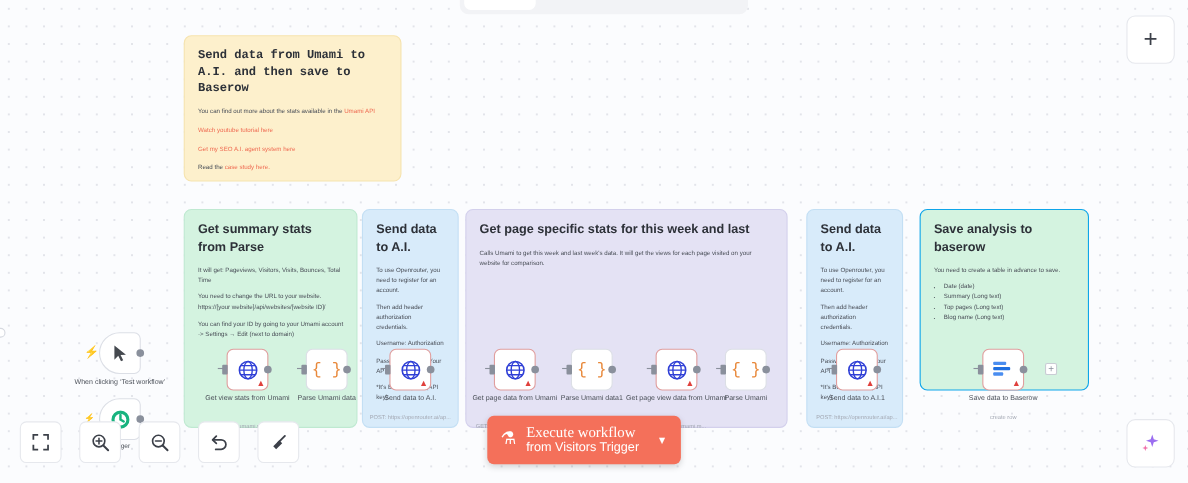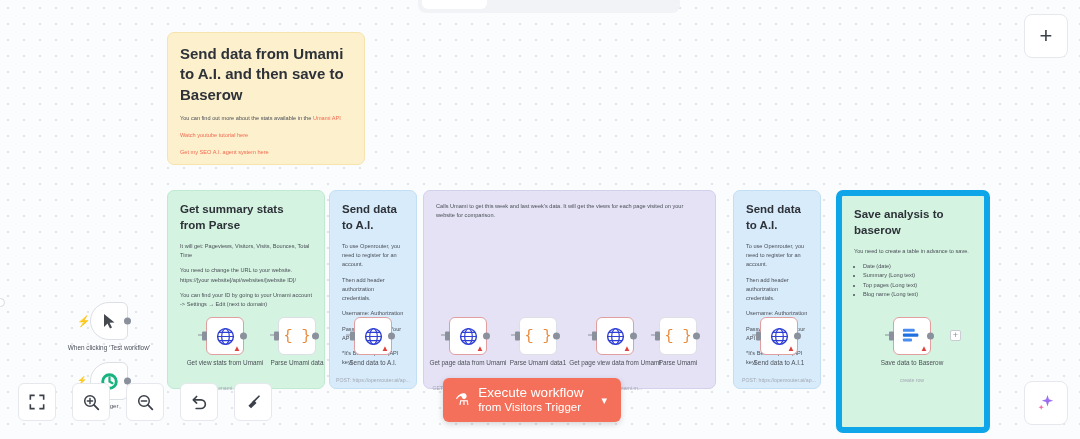--- a/index.html
+++ b/index.html
@@ -52,42 +52,42 @@
   }
   .note p { margin-bottom: 6px; }
   .note .link { color: #ef6b52; }
   .note ul { margin: 2px 0 0 9px; }
   .note li { list-style: disc; }
 
   #note-intro {
     left: 167px; top: 32px; width: 198px; height: 133px;
     background: #fdf0cc; border: 1px solid #f6e3ae;
   }
-  #note-intro h3 { font-size: 15px; }
+  #note-intro h3 { font-size: 11px; font-family: Liberation Mono, monospace; }
   #note-intro p { font-size: 5.6px; margin-bottom: 8px; }
 
   #note-summary {
     left: 167px; top: 190px; width: 158px; height: 199px;
     background: #d4f3e0; border: 1px solid #bfe9d1;
   }
   #note-ai1 {
     left: 329px; top: 190px; width: 88px; height: 199px;
     background: #d8ebfa; border: 1px solid #c3dff4;
   }
   #note-pagestats {
     left: 423px; top: 190px; width: 293px; height: 199px;
     background: #e4e2f4; border: 1px solid #d3d0ec;
   }
   #note-ai2 {
     left: 733px; top: 190px; width: 88px; height: 199px;
     background: #d8ebfa; border: 1px solid #c3dff4;
   }
   #note-baserow {
-    left: 836px; top: 190px; width: 154px; height: 243px;
-    background: #d4f3e0; border: 6px solid #0ea5e9;
+    left: 836px; top: 190px; width: 154px; height: 165px;
+    background: #d4f3e0; border: 1px solid #0ea5e9;
   }
 
   
   #edges { position: absolute; inset: 0; z-index: 8; pointer-events: none; }
 
   
   .node { position: absolute; z-index: 12; }
   .node-box {
     width: 38px; height: 38px;
     background: #ffffff;
@@ -155,21 +155,21 @@
     position: absolute; left: 443px; top: 378px;
     height: 44px; z-index: 50;
     display: flex; align-items: center; gap: 9px;
     background: #f4705a; color: #fff;
     border-radius: 6px; padding: 0 14px 0 12px;
     box-shadow: 0 2px 6px rgba(0,0,0,.16);
     cursor: pointer;
   }
   #exec-btn .flask { font-size: 16px; line-height: 1; }
   #exec-btn .txt { display: flex; flex-direction: column; line-height: 1.18; }
-  #exec-btn .t1 { font-size: 13.5px; }
+  #exec-btn .t1 { font-size: 13.5px; font-family: Liberation Serif, serif; }
   #exec-btn .t2 { font-size: 11.5px; }
   #exec-btn .chev { font-size: 11px; margin-left: 9px; }
 
   
   .tool {
     position: absolute; z-index: 45;
     width: 38px; height: 38px;
     background: #ffffff; border: 1px solid #e6e8ed; border-radius: 6px;
     display: flex; align-items: center; justify-content: center;
     color: #3c4049; cursor: pointer;
@@ -228,20 +228,21 @@
   <div class="note" id="note-ai1">
     <h3>Send data to A.I.</h3>
     <p>To use Openrouter, you need to register for an account.</p>
     <p>Then add header authorization credentials.</p>
     <p>Username: Authorization</p>
     <p>Password: Bearer (Your API Key)</p>
     <p>*It's Bearer space (API key).</p>
   </div>
 
   <div class="note" id="note-pagestats">
+    <h3>Get page specific stats for this week and last</h3>
     <p>Calls Umami to get this week and last week's data. It will get the views for each page visited on your website for comparison.</p>
   </div>
 
   <div class="note" id="note-ai2">
     <h3>Send data to A.I.</h3>
     <p>To use Openrouter, you need to register for an account.</p>
     <p>Then add header authorization credentials.</p>
     <p>Username: Authorization</p>
     <p>Password: Bearer (Your API Key)</p>
     <p>*It's Bearer space (API key).</p>

